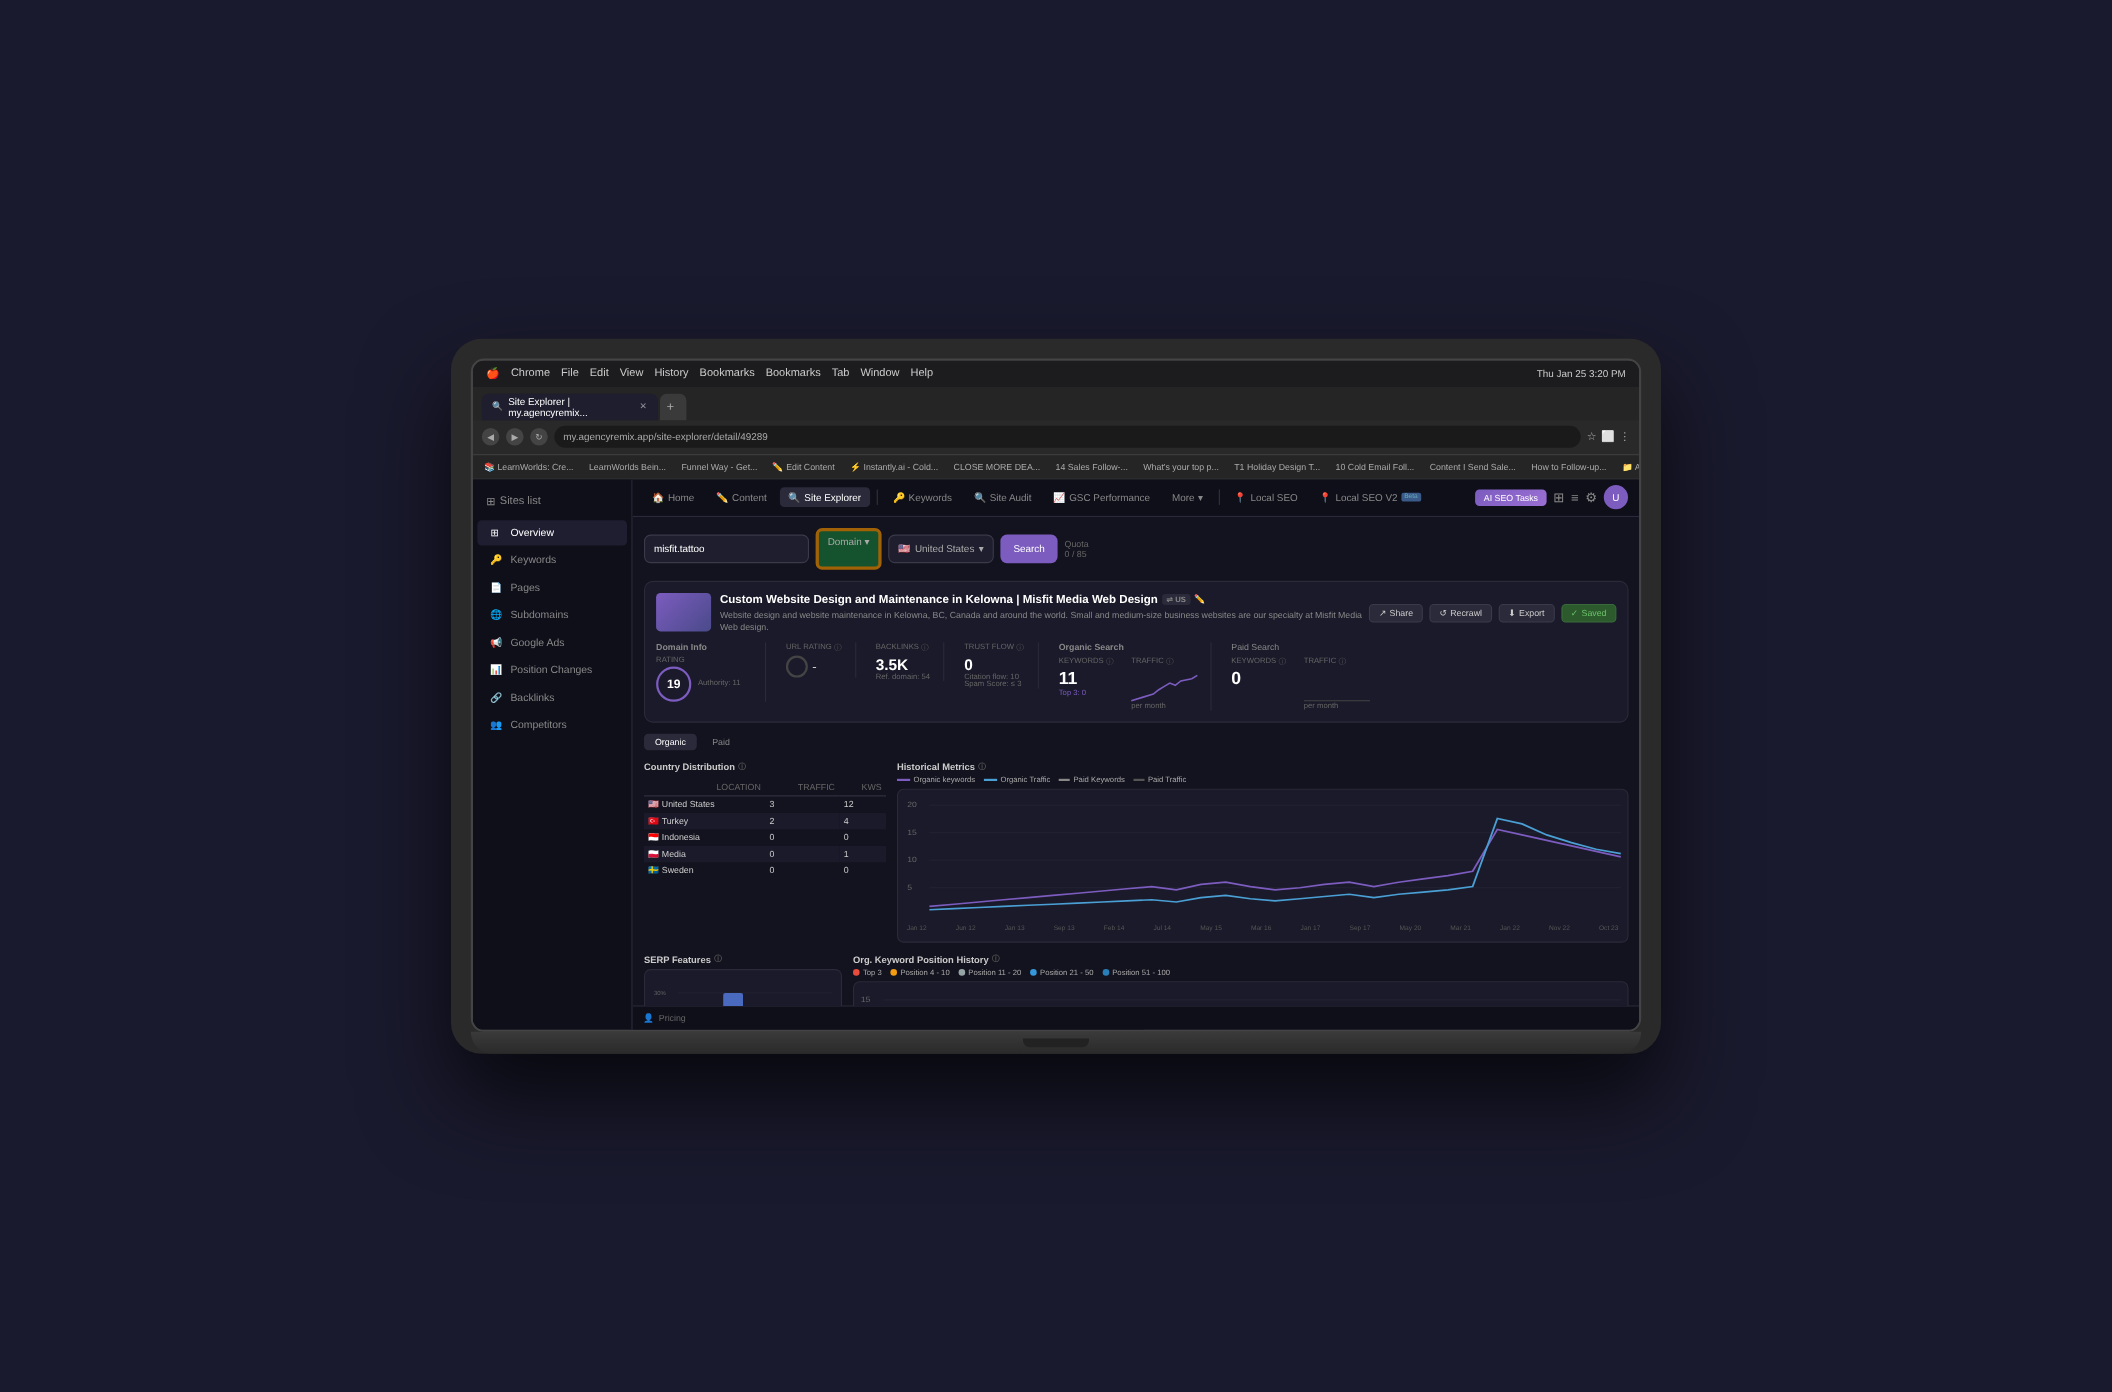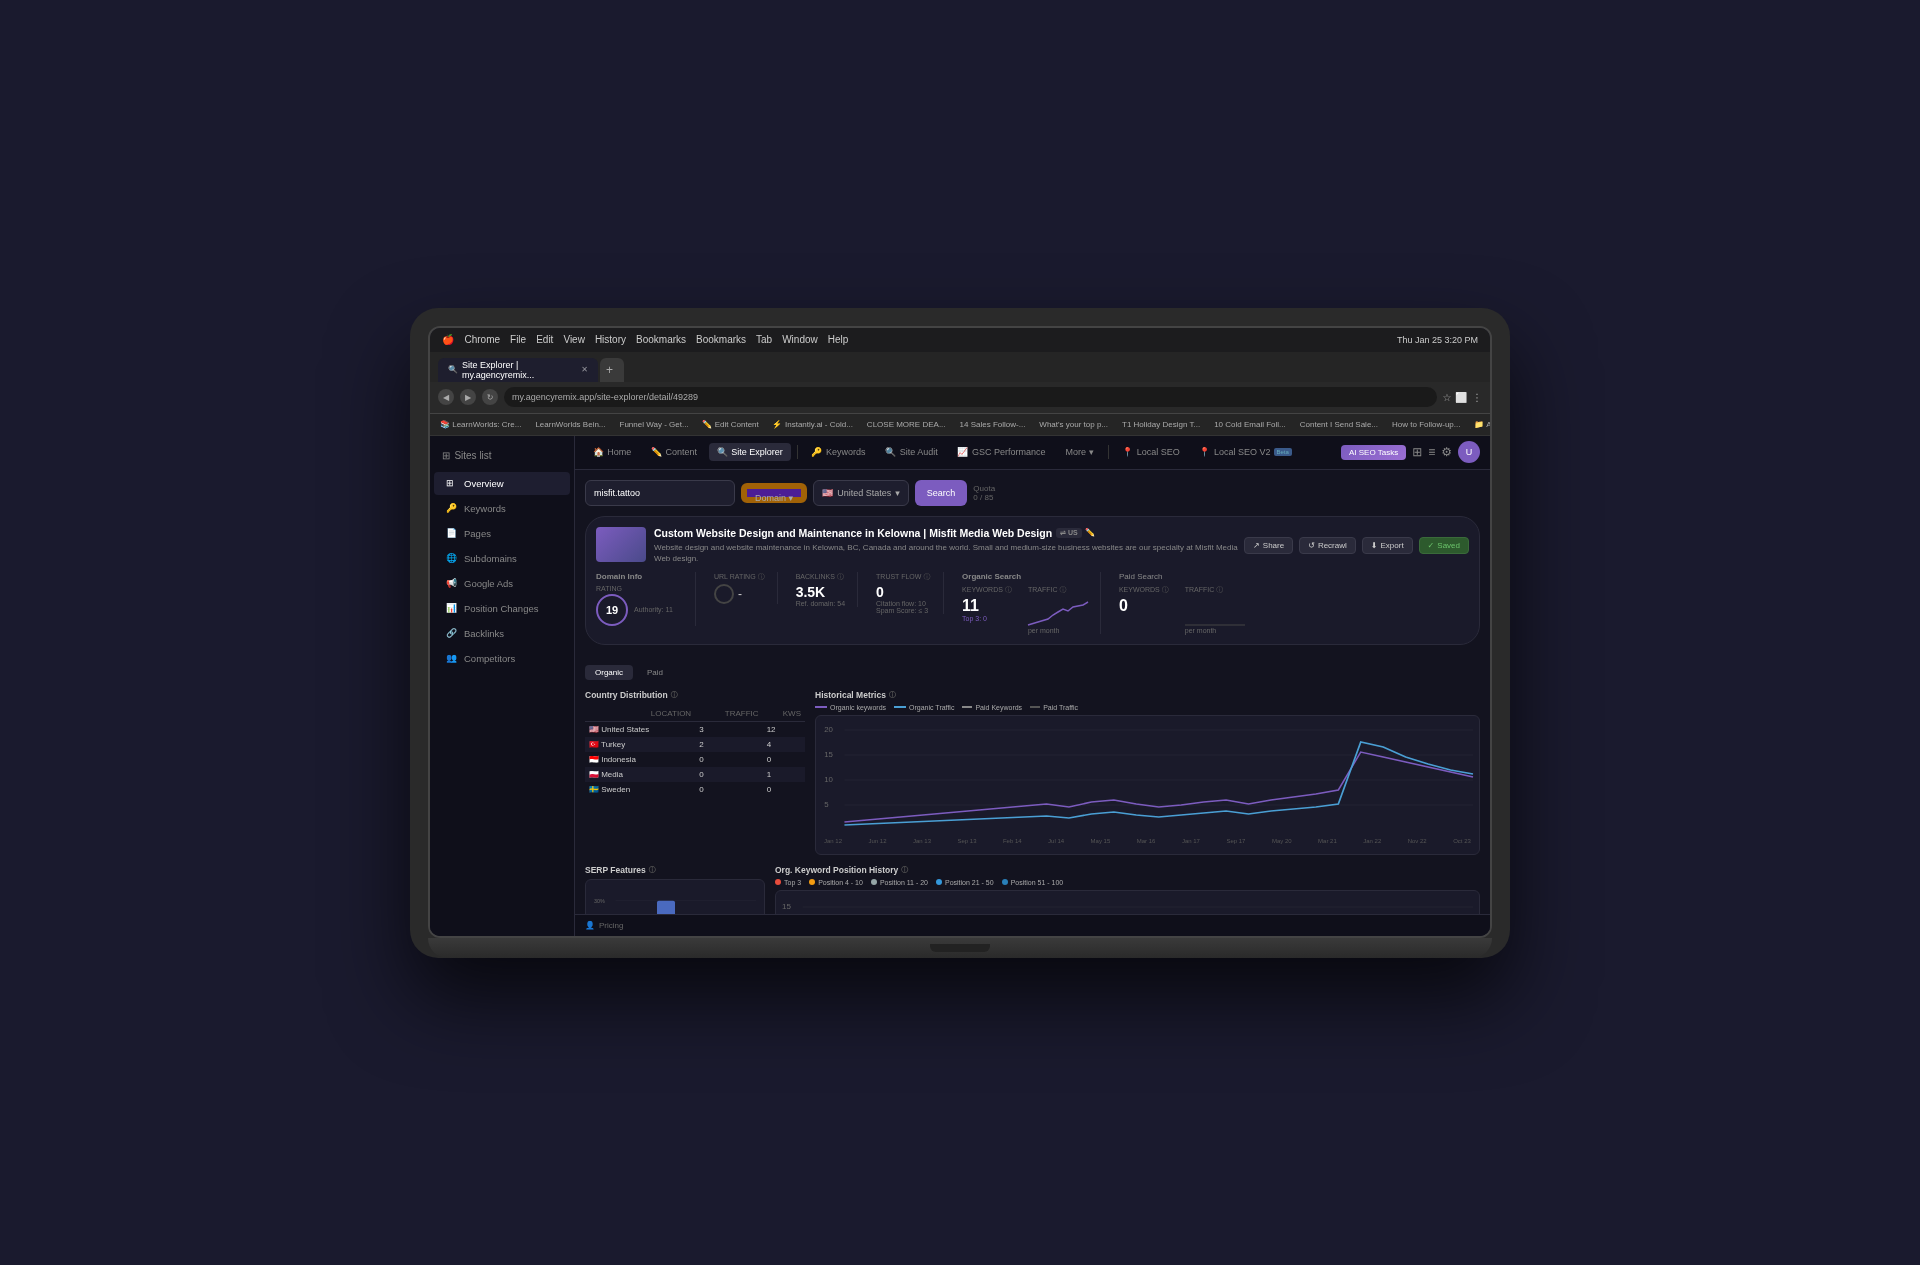--- a/index.html
+++ b/index.html
@@ -196,27 +196,27 @@
       background: #1e1e2e;
       border: 1px solid #3a3a4a;
       border-radius: 6px;
       padding: 4px 8px;
       font-size: 9px;
       color: #fff;
       width: 150px;
       height: 26px;
     }
     .domain-select {
-      background: #4c1d95;
-      border: 6px solid #a16207;
+      background: #14532d;
+      border: 3px solid #a16207;
       border-radius: 6px;
       padding: 4px 8px;
       font-size: 9px;
       color: #aaa;
-      height: 18px;
+      height: 38px;
     }
     .country-select {
       background: #1e1e2e;
       border: 1px solid #3a3a4a;
       border-radius: 6px;
       padding: 4px 8px;
       font-size: 9px;
       color: #aaa;
       height: 26px;
       display: flex;
@@ -232,23 +232,23 @@
       cursor: pointer;
       height: 26px;
       display: flex;
       align-items: center;
     }
     .quota-text { font-size: 8px; color: #666; }
     
     .site-info-card {
       background: #1a1a2a;
       border: 1px solid #2a2a3a;
-      border-radius: 20px;
+      border-radius: 8px;
       padding: 10px;
-      margin-bottom: 20px;
+      margin-bottom: 10px;
     }
     .site-title-row {
       display: flex;
       align-items: center;
       justify-content: space-between;
       margin-bottom: 8px;
     }
     .site-title-left { display: flex; align-items: flex-start; gap: 8px; }
     .site-thumbnail {
       width: 50px;

